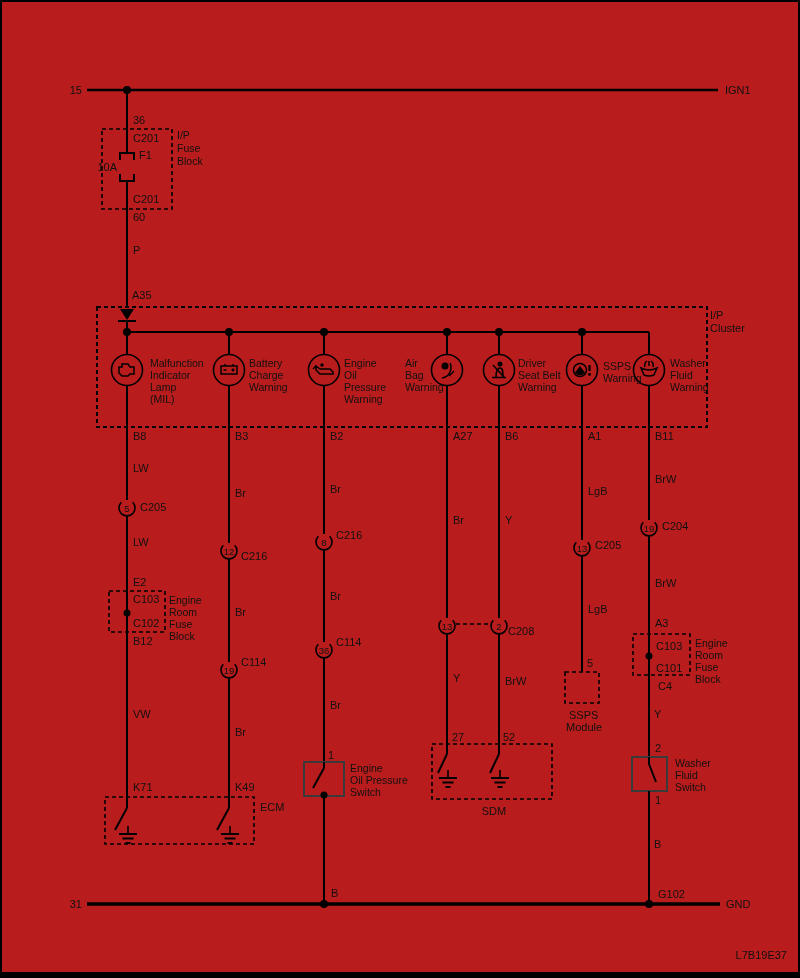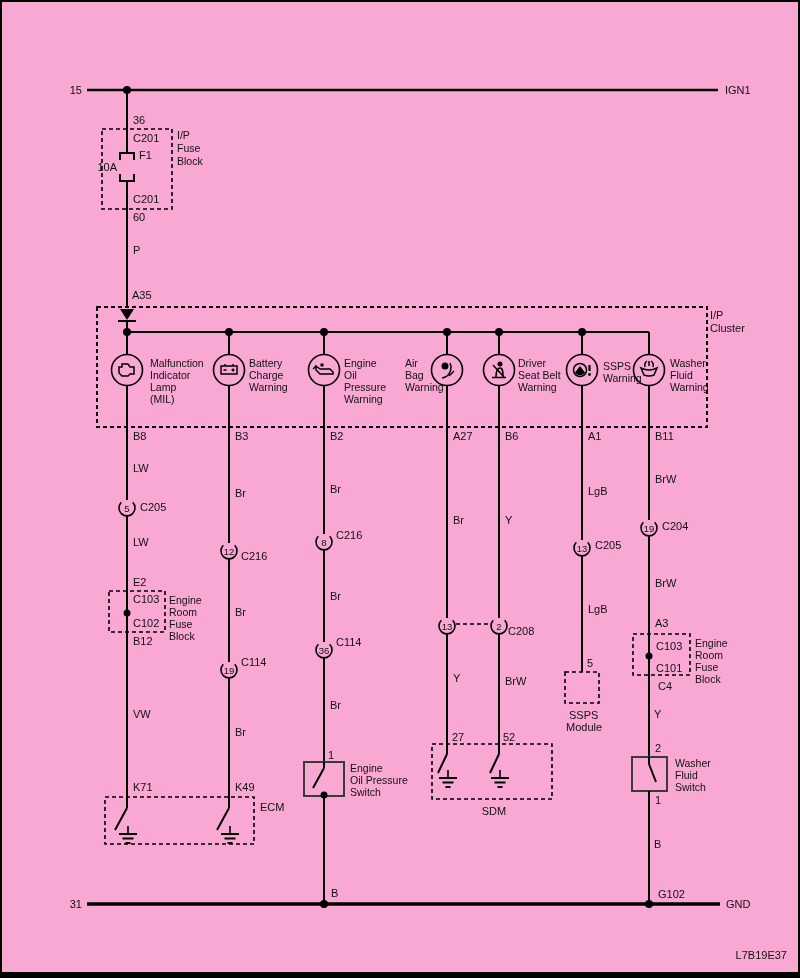--- a/index.html
+++ b/index.html
@@ -1,16 +1,16 @@
 <!DOCTYPE html>
 <html><head>
 <meta charset="utf-8">
 <style>
   html,body{margin:0;padding:0;background:#e8e8e8;}
-  .page{position:relative;width:800px;height:978px;background:#f9a8d4;box-sizing:border-box;
+  .page{position:relative;width:800px;height:978px;background:#b91c1c;box-sizing:border-box;
         border:2px solid #000;border-bottom:6px solid #000;}
   svg{display:block;}
   text{font-family:"Liberation Sans","DejaVu Sans",sans-serif;font-size:11px;fill:#111;}
   .lamp-label{font-size:10.5px;}
   .blk{font-size:10.5px;}
   .num{font-size:9.5px;text-anchor:middle;}
   .mid{text-anchor:middle;}
   .end{text-anchor:end;}
   .w{stroke:#000;stroke-width:2;fill:none;}
   .w25{stroke:#000;stroke-width:2.5;fill:none;}

